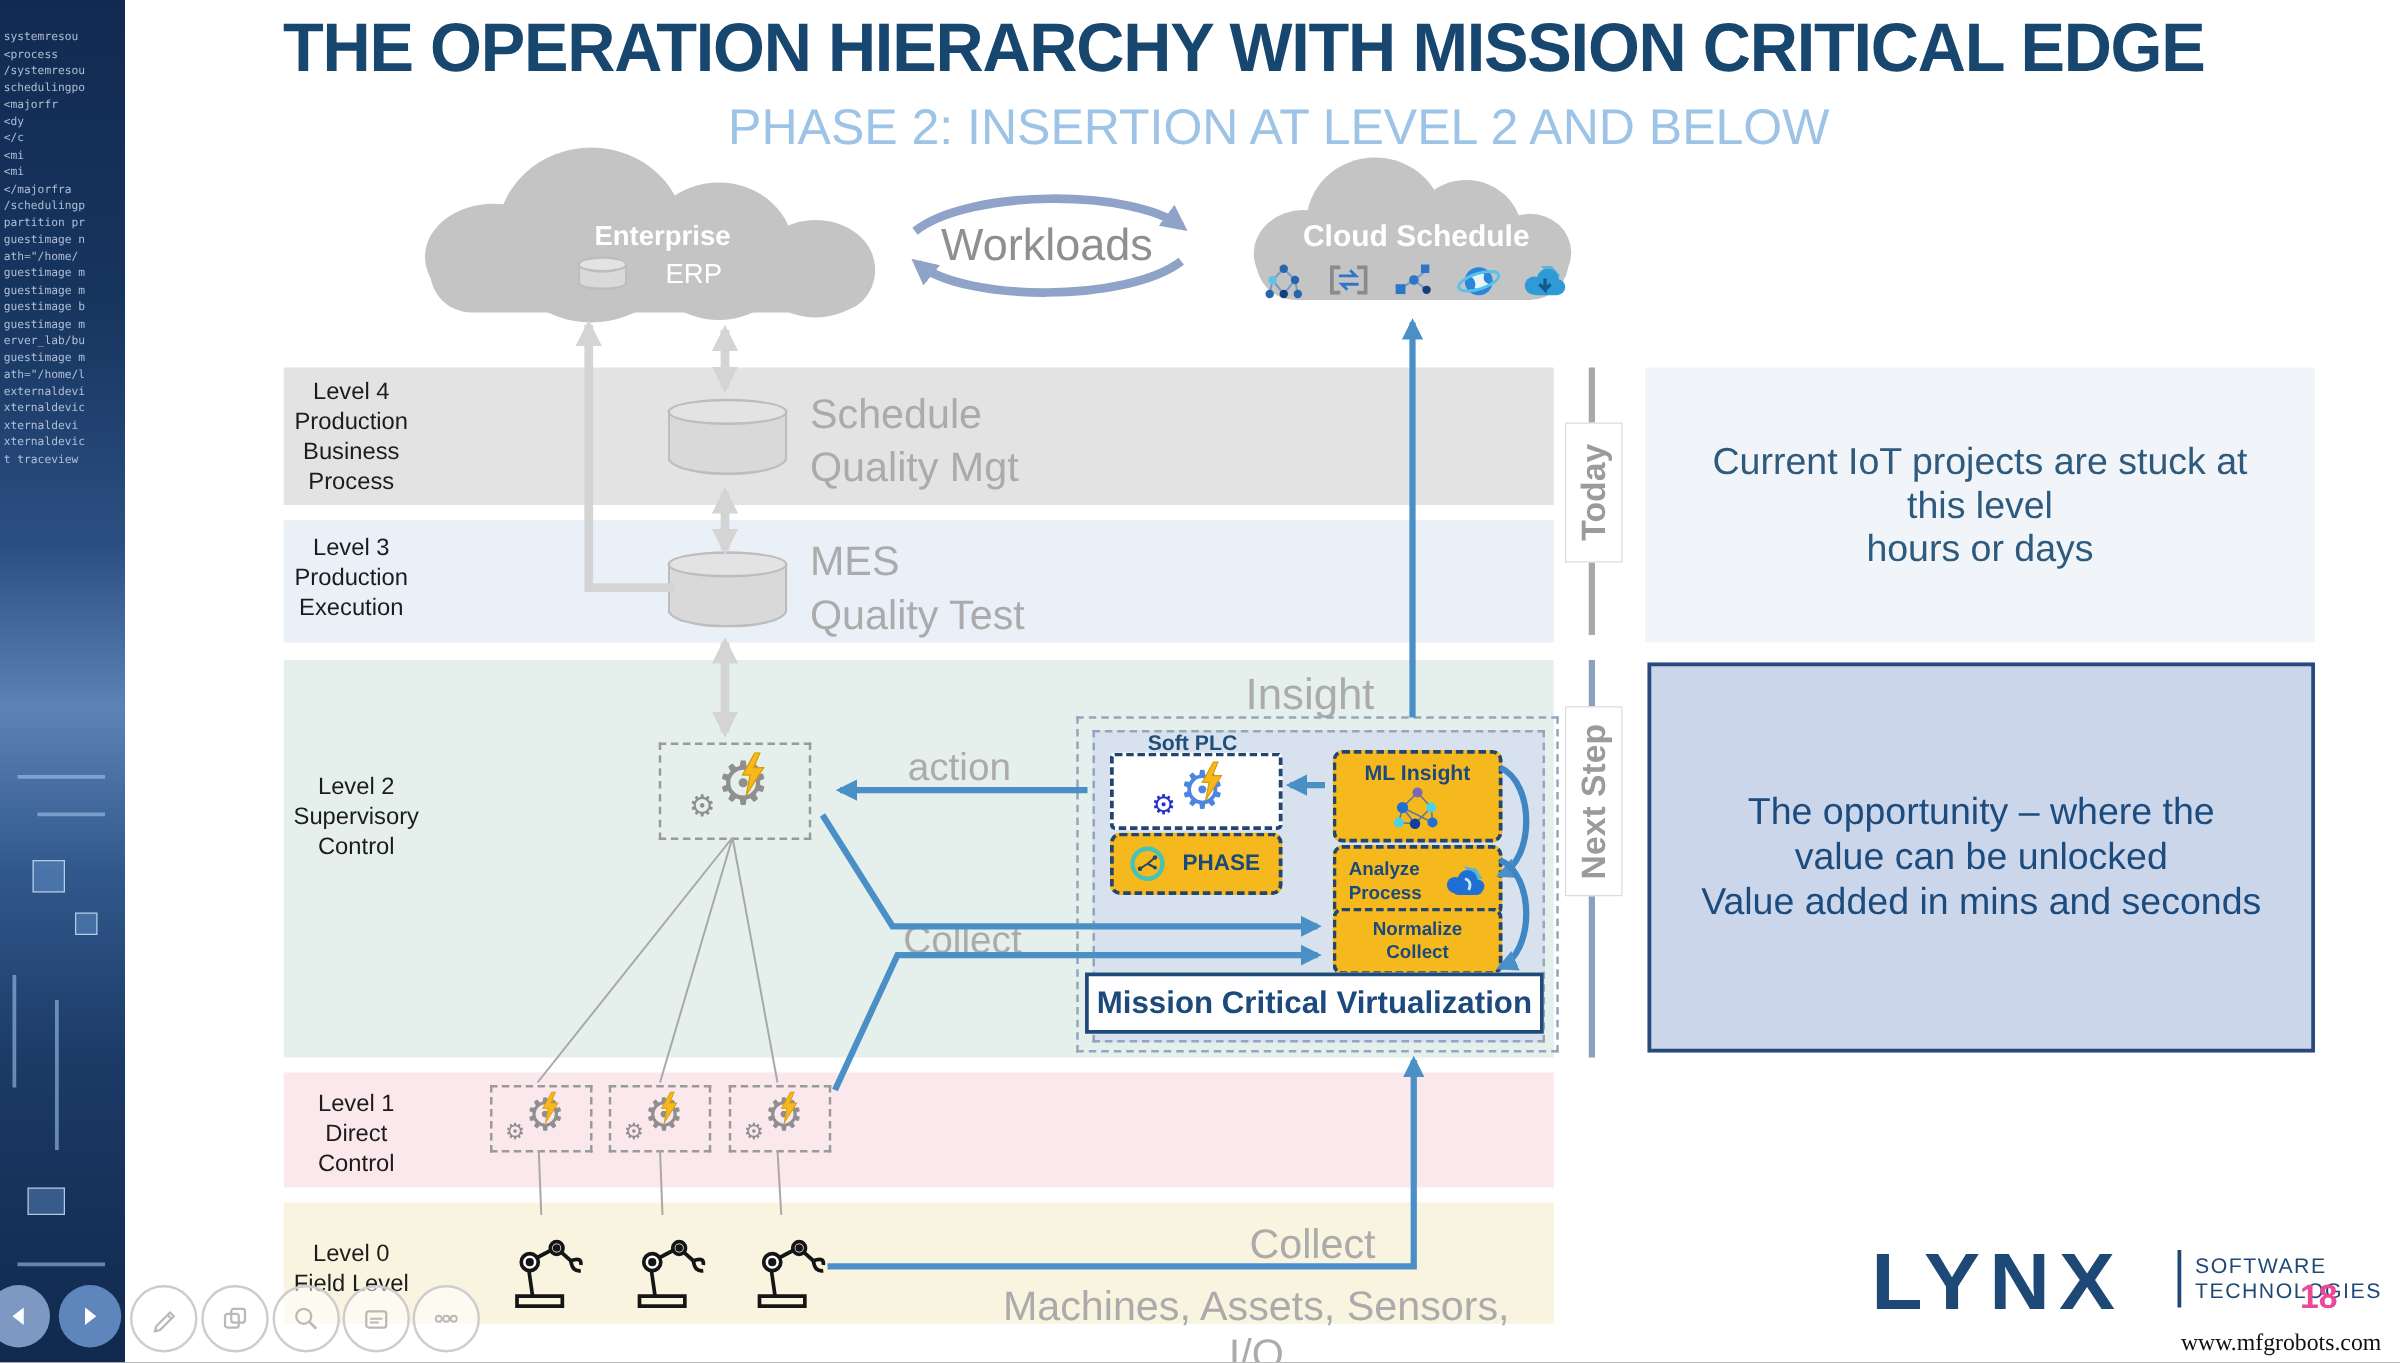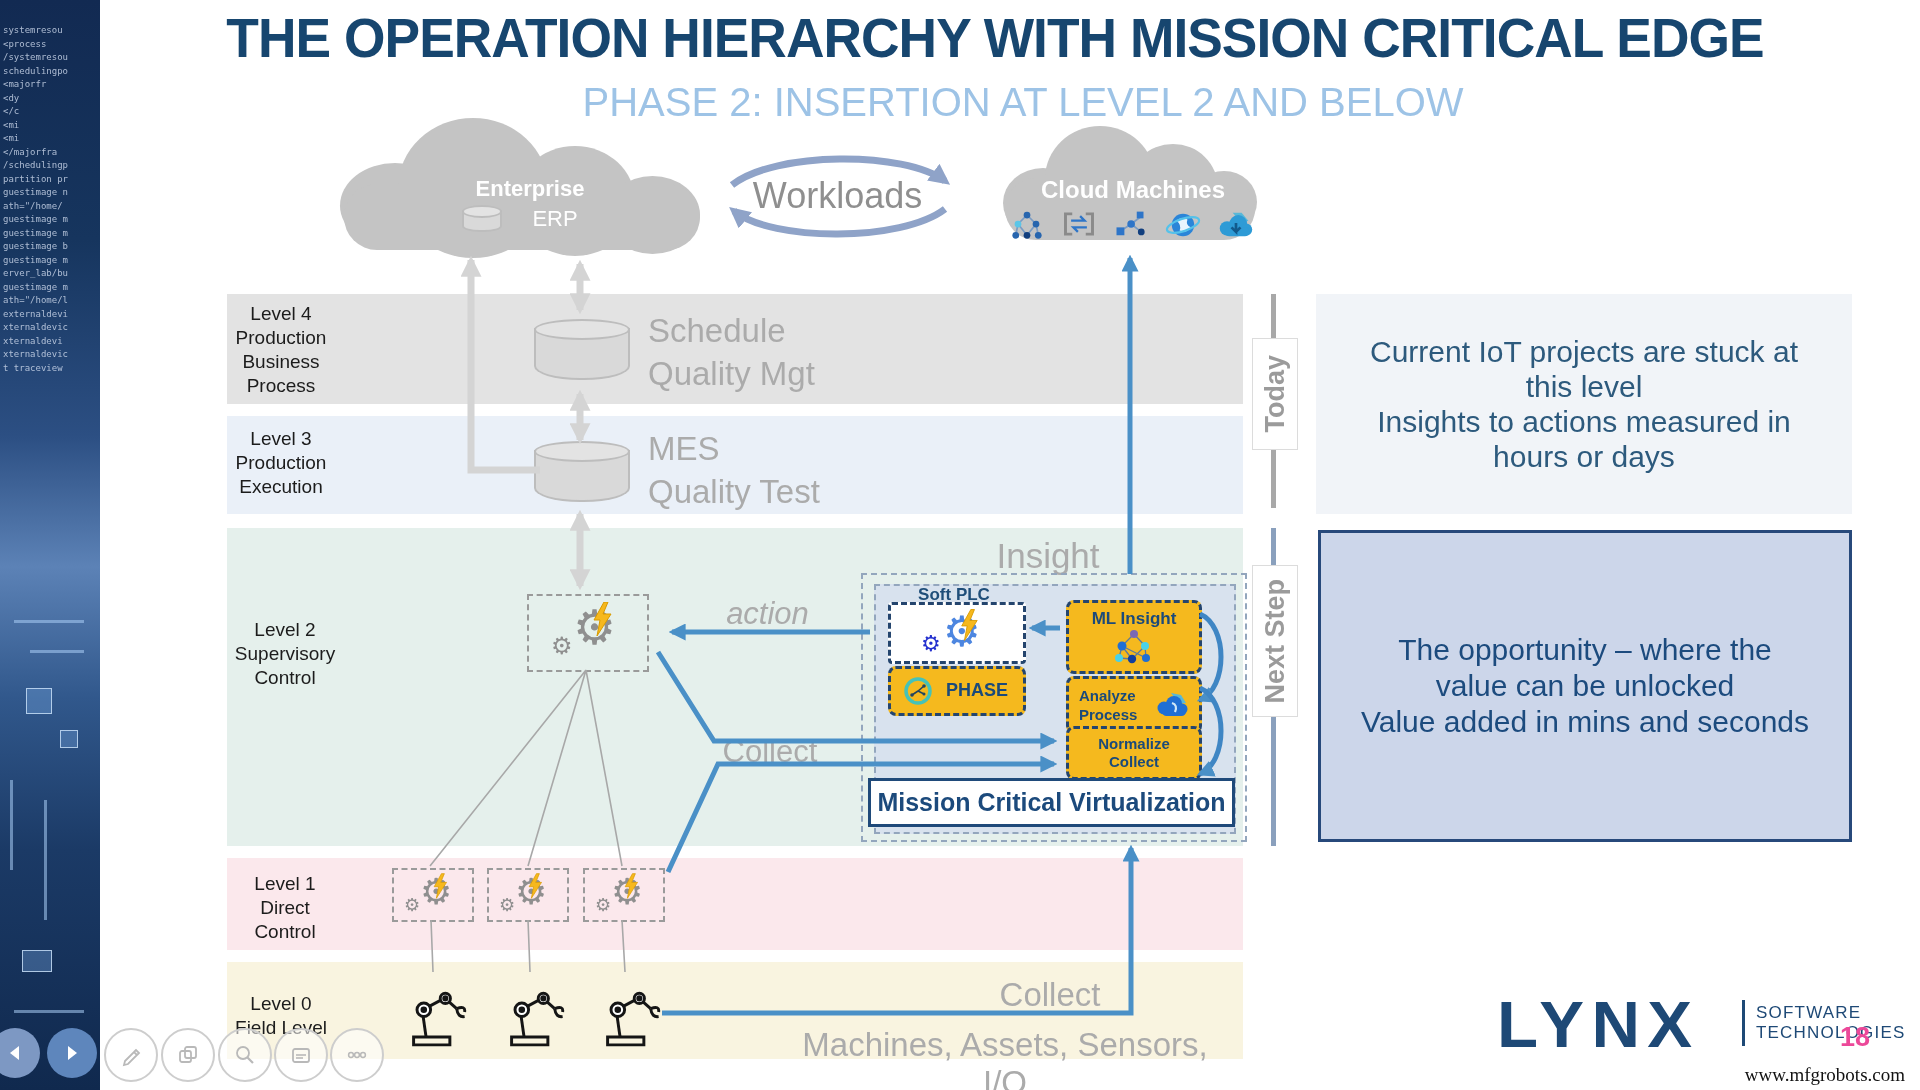--- a/index.html
+++ b/index.html
@@ -157,21 +157,21 @@
     </svg>
     <div class="abs" style="left:0;top:30px;width:275px;text-align:center;color:#8f8f8f;font-size:36px;font-weight:300;">Workloads</div>
   </div>
 
   <div class="abs" style="left:1003px;top:126px;width:255px;height:122px;z-index:4;">
     <div class="cloudpart" style="left:0px;top:42px;width:80px;height:70px;"></div>
     <div class="cloudpart" style="left:42px;top:0px;width:110px;height:105px;"></div>
     <div class="cloudpart" style="left:125px;top:18px;width:90px;height:88px;"></div>
     <div class="cloudpart" style="left:188px;top:45px;width:66px;height:62px;"></div>
     <div class="cloudbase" style="left:2px;top:52px;width:250px;height:62px;"></div>
-    <div class="cloudtext" style="left:25px;top:50px;width:210px;font-size:24px;">Cloud Machines</div>
+    <div class="cloudtext" style="left:25px;top:50px;width:210px;font-size:24px;">Cloud Schedule</div>
 
     <div class="abs" style="left:6px;top:82px;width:246px;display:flex;justify-content:space-between;">
       <svg width="36" height="32" viewBox="0 0 32 28">
         <path d="M16,6 L8,14 M16,6 L24,14 M8,14 L6,24 M8,14 L16,24 M24,14 L26,24 M24,14 L16,24" stroke="#7a9cc4" stroke-width="1.5" fill="none"></path>
         <circle cx="16" cy="6" r="3" fill="#2765ae"></circle>
           <circle cx="8" cy="14" r="3" fill="#5bc6e8"></circle>
         <circle cx="24" cy="14" r="3" fill="#2765ae"></circle>
           <circle cx="6" cy="24" r="3" fill="#2765ae"></circle>
         <circle cx="16" cy="24" r="3" fill="#123f7e"></circle>
           <circle cx="26" cy="24" r="3" fill="#2765ae"></circle>
@@ -237,21 +237,21 @@
 
   <div class="cyl" style="left:534px;top:328px;"></div>
   <div class="biggray" style="left:648px;top:312px;">Schedule</div>
   <div class="biggray" style="left:648px;top:355px;">Quality Mgt</div>
 
   <div class="cyl" style="left:534px;top:450px;"></div>
   <div class="biggray" style="left:648px;top:430px;">MES</div>
   <div class="biggray" style="left:648px;top:473px;">Quality Test</div>
 
   <div class="biggray" style="left:973px;top:536px;width:150px;text-align:center;font-size:35px;">Insight</div>
-  <div class="biggray" style="left:695px;top:596px;width:145px;text-align:center;font-size:31px;font-style:italic;">action</div>
+  <div class="biggray" style="left:695px;top:596px;width:145px;text-align:center;font-size:31px;">action</div>
   <div class="biggray" style="left:705px;top:734px;width:130px;text-align:center;font-size:31px;">Collect</div>
 
   <div class="gearbox" style="left:527px;top:594px;width:118px;height:74px;">
     <span class="gear-big" style="left:44px;top:8px;font-size:48px;">⚙</span>
     <span class="gear-small" style="left:22px;top:38px;font-size:24px;">⚙</span>
     <svg class="abs" style="left:62px;top:6px;" width="22" height="34" viewBox="0 0 22 34">
       <polygon points="13,0 3,18 9,18 6,34 20,12 12,12 17,0" fill="#f6b81d" stroke="#d89a00" stroke-width="1"></polygon>
     </svg>
   </div>
 
@@ -377,21 +377,20 @@
         <circle cx="40" cy="21" r="1.4" fill="#151515"></circle>
     </g>
   </svg>
 
   <div class="biggray" style="left:985px;top:976px;width:130px;text-align:center;font-size:33px;">Collect</div>
   <div class="biggray" style="left:780px;top:1026px;width:450px;text-align:center;font-size:33px;">Machines, Assets, Sensors, I/O</div>
 
   <div class="abs panel1">
       <div>Current IoT projects are stuck at</div>
       <div>this level</div>
-      <div>Insights to actions measured in</div>
       <div>hours or days</div>
     </div>
   <div class="abs panel2">
       <div>The opportunity – where the</div>
       <div>value can be unlocked</div>
       <div>Value added in mins and seconds</div>
     </div>
 
   <div class="tline" style="left:1271px;top:294px;height:214px;background:#a8a8a8;"></div>
   <div class="tlabel" style="left:1252px;top:338px;width:44px;height:110px;">

